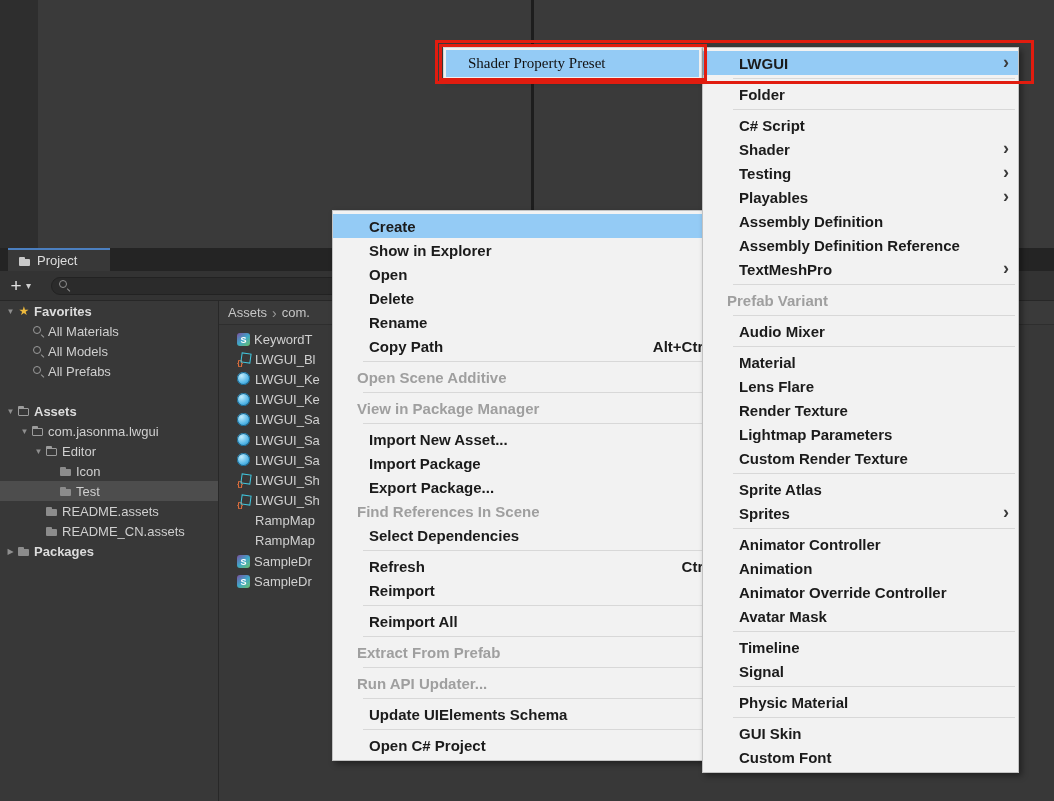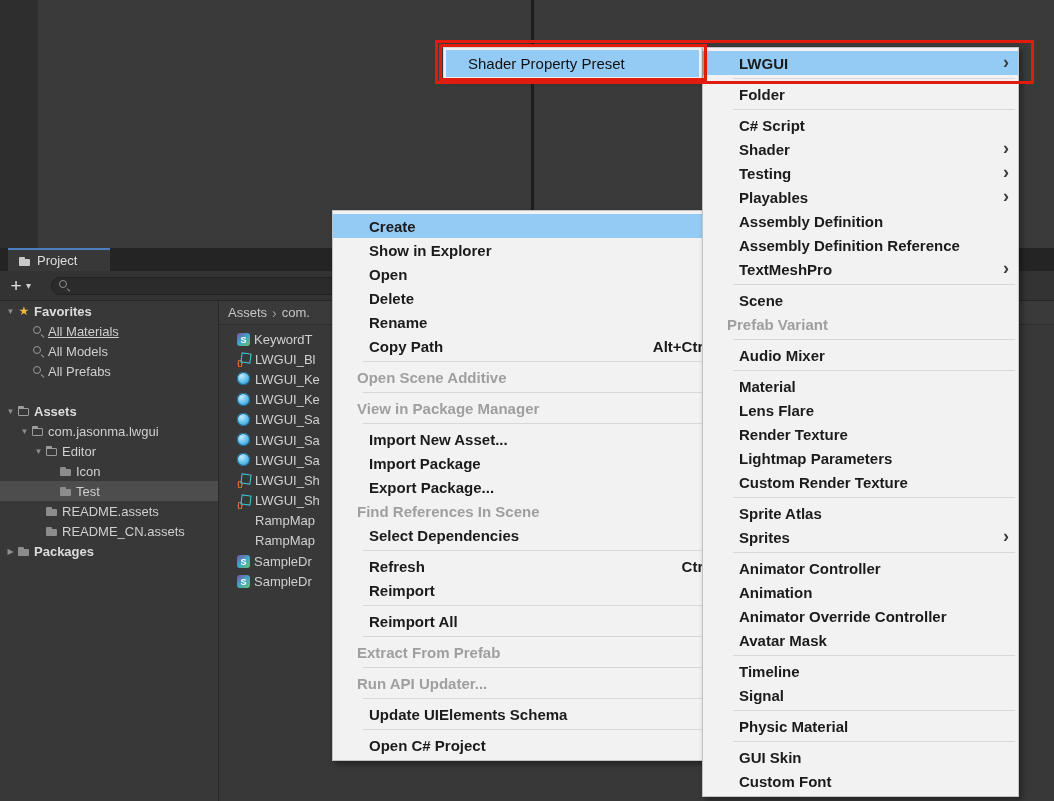--- a/index.html
+++ b/index.html
@@ -65,21 +65,21 @@
   .mi{flex:none;height:24px;display:flex;align-items:center;position:relative;padding:0 10px 0 36px;
       font-size:15px;color:#1b1b1b;white-space:nowrap;font-weight:bold;}
   .mi .sc{position:absolute;right:34px;}
   .mi .arr{position:absolute;right:9px;top:-1px;font-size:18px;line-height:24px;color:#3c3c3c;}
   .mi.highlighted{background:#94cbf5;}
   .mi.disabled{color:#9f9f9f;padding-left:24px;}
   .menu-sep{flex:none;height:7px;position:relative;}
   .menu-sep::after{content:'';position:absolute;left:30px;right:3px;top:3px;height:1px;background:#d8d8d8;}
   
   .preset{position:absolute;left:443px;top:47px;width:259px;height:33px;background:#f0f0f0;
-          border:1px solid #d6d6d6;box-shadow:2px 2px 5px rgba(0,0,0,.35);z-index:6;box-sizing:border-box;}
+          border:1px solid #d6d6d6;box-shadow:2px 2px 5px rgba(0,0,0,.35);z-index:6;box-sizing:border-box;font-family:Liberation Serif, serif;}
   .preset-hl{position:absolute;left:2px;top:2px;right:2px;bottom:2px;background:#94cbf5;
           display:flex;align-items:center;padding-left:22px;font-size:15px;color:#111;}
   
   .red{position:absolute;border:3px solid #e11c0f;z-index:9;pointer-events:none;box-sizing:border-box;}
   .red.outer{left:435px;top:40px;width:599px;height:44px;}
   .red.inner{left:439px;top:44px;width:268px;height:37px;}
 </style>
 </head>
 <body>
 
@@ -103,21 +103,21 @@
     </div>
   </div>
 
   <div class="tree">
 
   <div class="trow bold" style="padding-left: 4px;">
         <span class="exp">▼</span>
         <span class="ic ic-star">★</span>
         <span class="tlbl">Favorites</span>
       </div>
-      <div class="trow" style="padding-left: 18px; text-decoration: underline;">
+      <div class="trow" style="padding-left: 18px;">
         <span class="exp"></span>
         <span class="ic ic-search"></span>
         <span class="tlbl">All Materials</span>
       </div>
       <div class="trow" style="padding-left: 18px;">
         <span class="exp"></span>
         <span class="ic ic-search"></span>
         <span class="tlbl">All Models</span>
       </div>
       <div class="trow" style="padding-left: 18px;">
@@ -390,25 +390,20 @@
       <span class="lbl">Assembly Definition Reference</span>
       <span class="sc"></span>
       <span class="arr"></span>
     </div>
     <div class="mi">
       <span class="lbl">TextMeshPro</span>
       <span class="sc"></span>
       <span class="arr">›</span>
     </div>
     <div class="menu-sep"></div>
-    <div class="mi">
-      <span class="lbl">Scene</span>
-      <span class="sc"></span>
-      <span class="arr"></span>
-    </div>
     <div class="mi disabled">
       <span class="lbl">Prefab Variant</span>
       <span class="sc"></span>
       <span class="arr"></span>
     </div>
     <div class="menu-sep"></div>
     <div class="mi">
       <span class="lbl">Audio Mixer</span>
       <span class="sc"></span>
       <span class="arr"></span>

